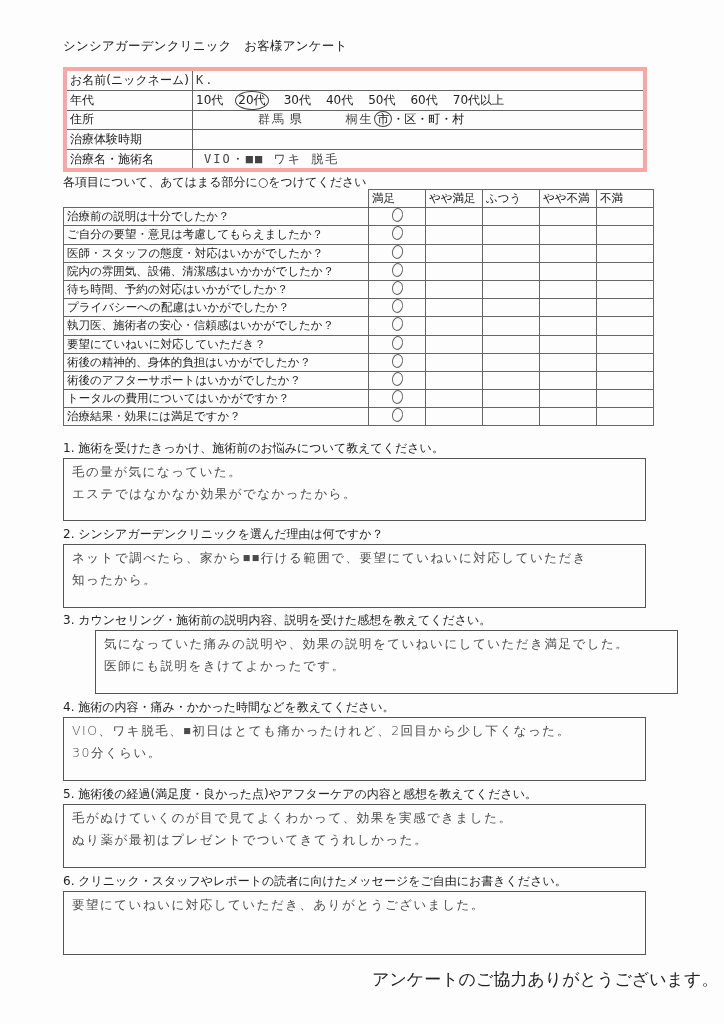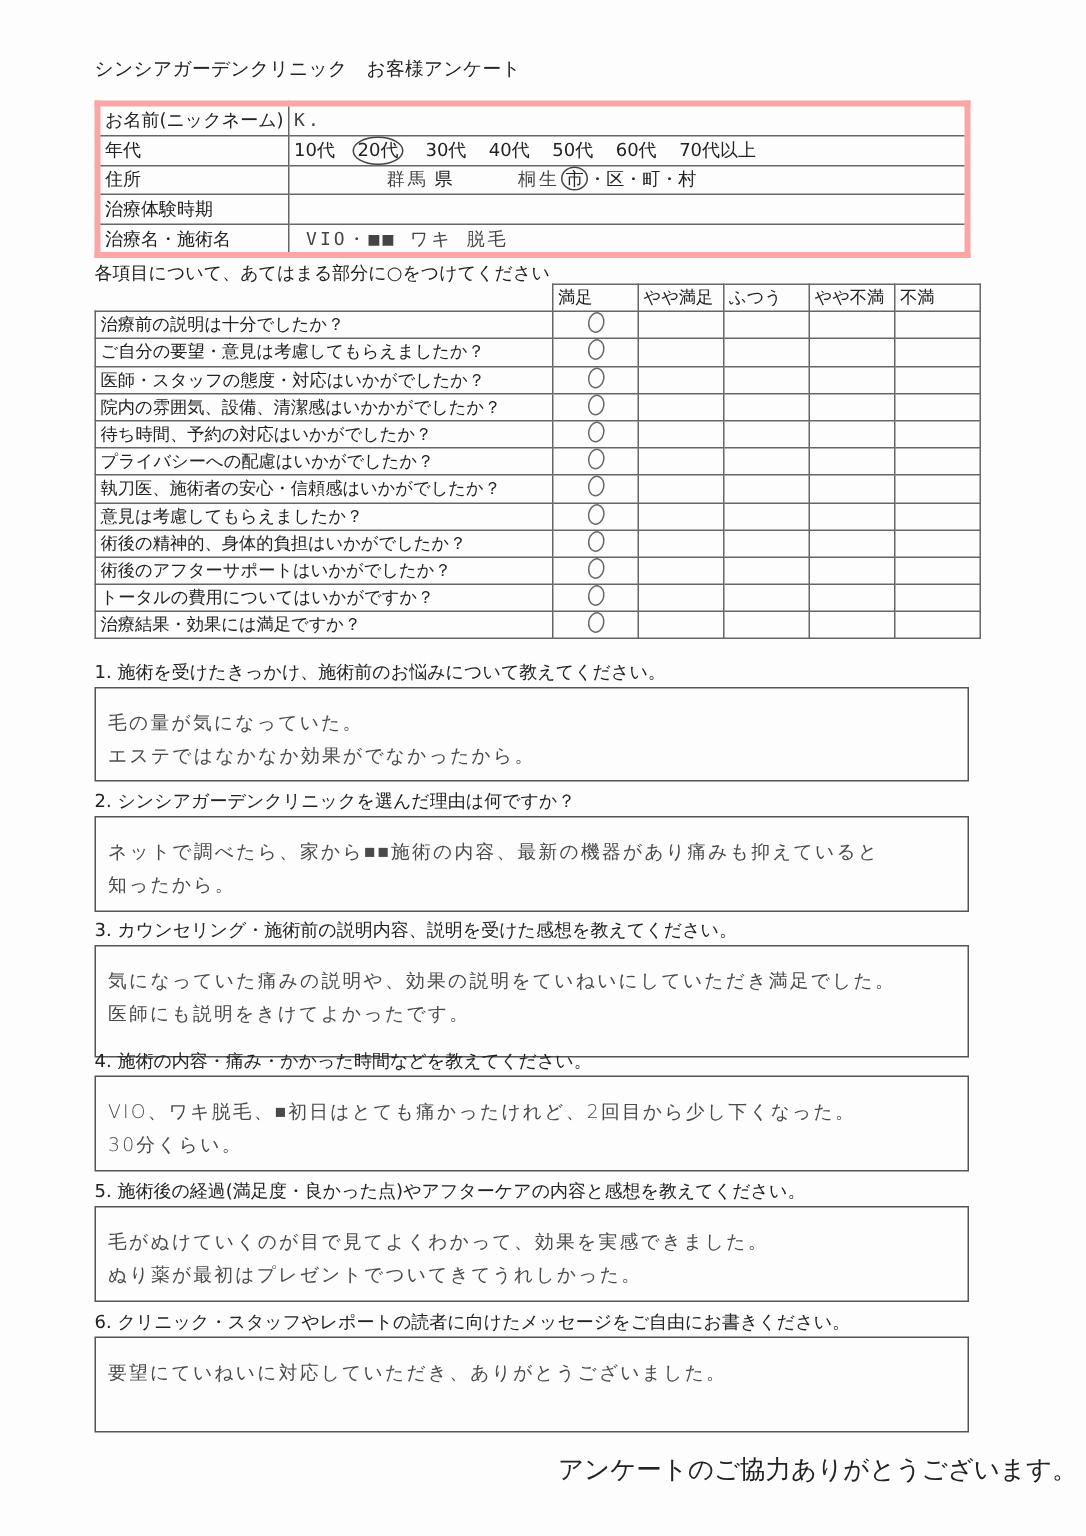--- a/index.html
+++ b/index.html
@@ -21,21 +21,21 @@
   .rating { position: absolute; left: 63px; top: 189px; border-collapse: collapse; }
   .rating td, .rating th { height: 17.2px; padding: 0 3px; font-size: 11.5px; font-weight: normal; white-space: nowrap; }
   .rating th { border: 1px solid #666; text-align: left; width: 50px; }
   .rating th.blank { border: none; width: 298px; }
   .rating td { border: 1px solid #666; }
   .rating td.q { width: 298px; }
   .rating td.c { text-align: center; width: 50px; }
   .mark { display: inline-block; width: 9px; height: 12px; border: 1px solid #666; border-radius: 50%; transform: rotate(12deg); }
   
   .qlabel { left: 63px; font-size: 12px; }
-  .box { position: absolute; left: 63px; width: 583px; border: 1px solid #555; box-sizing: border-box; padding: 12px 8px; }
+  .box { position: absolute; left: 63px; width: 583px; border: 1px solid #555; box-sizing: border-box; padding: 2px 8px; }
   .box .line { font-family: "DejaVu Sans", sans-serif; color: #4a4a4a; font-size: 12.5px; line-height: 22px; letter-spacing: 1.5px; white-space: nowrap; overflow: hidden; font-weight: 300; }
   .thanks { left: 372px; top: 968px; font-size: 17px; }
 </style>
 </head>
 <body>
 
 <div class="abs title">シンシアガーデンクリニック　お客様アンケート</div>
 
 <table class="info">
   <tbody>
@@ -133,21 +133,21 @@
       </tr>
       <tr>
         <td class="q">執刀医、施術者の安心・信頼感はいかがでしたか？</td>
         <td class="c"><span class="mark"></span></td>
         <td class="c"></td>
         <td class="c"></td>
         <td class="c"></td>
         <td class="c"></td>
       </tr>
       <tr>
-        <td class="q">意見は考慮してもらえましたか？</td>
+        <td class="q">要望にていねいに対応していただき？</td>
         <td class="c"><span class="mark"></span></td>
         <td class="c"></td>
         <td class="c"></td>
         <td class="c"></td>
         <td class="c"></td>
       </tr>
       <tr>
         <td class="q">術後の精神的、身体的負担はいかがでしたか？</td>
         <td class="c"><span class="mark"></span></td>
         <td class="c"></td>
@@ -183,25 +183,25 @@
 </table>
 
 <div id="questions">
     <div class="abs qlabel" style="top: 440px;">1. 施術を受けたきっかけ、施術前のお悩みについて教えてください。</div>
     <div class="box" style="top: 458px; height: 63px;">
       <div class="line">毛の量が気になっていた。</div>
       <div class="line">エステではなかなか効果がでなかったから。</div>
     </div>
     <div class="abs qlabel" style="top: 526px;">2. シンシアガーデンクリニックを選んだ理由は何ですか？</div>
     <div class="box" style="top: 544px; height: 64px;">
-      <div class="line">ネットで調べたら、家から■■施術の内容、最新の機器があり痛みも抑えていると</div>
+      <div class="line">ネットで調べたら、家から■■行ける範囲で、要望にていねいに対応していただき</div>
       <div class="line">知ったから。</div>
     </div>
     <div class="abs qlabel" style="top: 612px;">3. カウンセリング・施術前の説明内容、説明を受けた感想を教えてください。</div>
-    <div class="box" style="top: 630px; height: 75px;">
+    <div class="box" style="top: 630px; height: 64px; margin-left: 32px;">
       <div class="line">気になっていた痛みの説明や、効果の説明をていねいにしていただき満足でした。</div>
       <div class="line">医師にも説明をきけてよかったです。</div>
     </div>
     <div class="abs qlabel" style="top: 699px;">4. 施術の内容・痛み・かかった時間などを教えてください。</div>
     <div class="box" style="top: 717px; height: 64px;">
       <div class="line">VIO、ワキ脱毛、■初日はとても痛かったけれど、2回目から少し下くなった。</div>
       <div class="line">30分くらい。</div>
     </div>
     <div class="abs qlabel" style="top: 786px;">5. 施術後の経過(満足度・良かった点)やアフターケアの内容と感想を教えてください。</div>
     <div class="box" style="top: 804px; height: 64px;">

